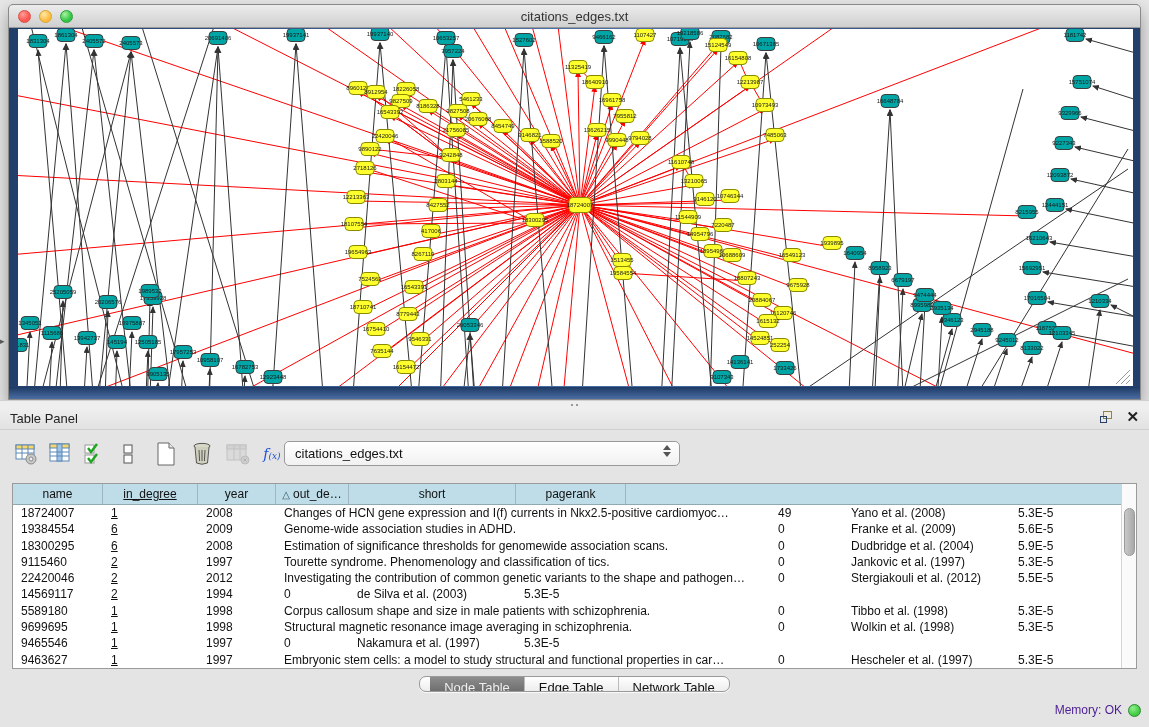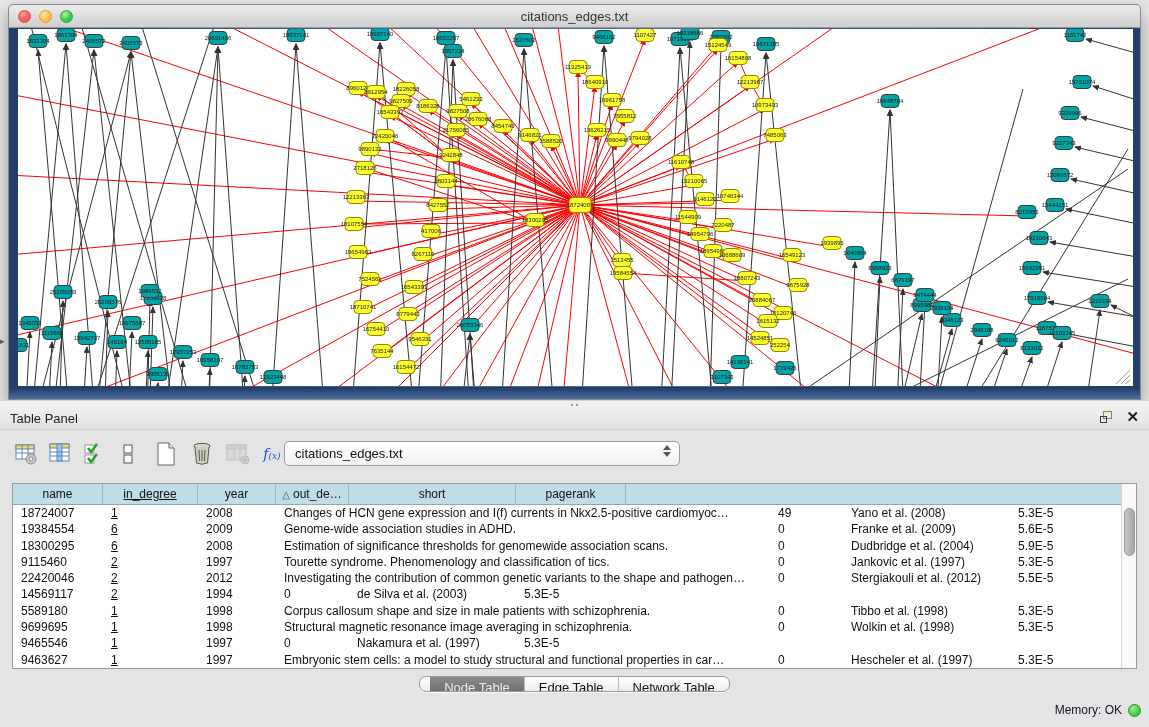--- a/index.html
+++ b/index.html
@@ -76,21 +76,21 @@
     background:linear-gradient(90deg,#c9c9c9,#a8a8a8); border:1px solid #999; }
 
   .tabs { position:absolute; left:0; right:0; top:268px; display:flex; justify-content:center; }
   .seg { display:flex; height:16px; border:1px solid #9a9a9a; border-radius:7px; overflow:hidden;
     background:linear-gradient(#ffffff,#ededed); box-shadow:0 1px 1px rgba(255,255,255,.8);padding-left:10px; }
   .seg .tab { font-size:13px; line-height:21px; padding:0 14px; color:#111; border-right:1px solid #bbb; }
   .seg .tab:last-child { border-right:none; }
   .seg .tab.sel { background:linear-gradient(#8d8d8d,#6f6f6f); color:#eee; }
 
   .statusbar { position:absolute; right:8px; top:295px; display:flex; align-items:center; gap:6px; }
-  .statusbar .mem { font-size:12px; color:#0f172a;margin-left:36px; }
+  .statusbar .mem { font-size:12px; color:#4c1d95;margin-left:36px; }
   .mem-dot { width:13px; height:13px; border-radius:50%;
     background:radial-gradient(circle at 35% 30%, #90ee90,#3fcc3f 65%); border:1px solid #2a8a2a; }
 </style>
 </head>
 <body>
 
 <div class="net-window">
   <div class="titlebar">
     <div class="lights">
       <span class="light red"></span>

